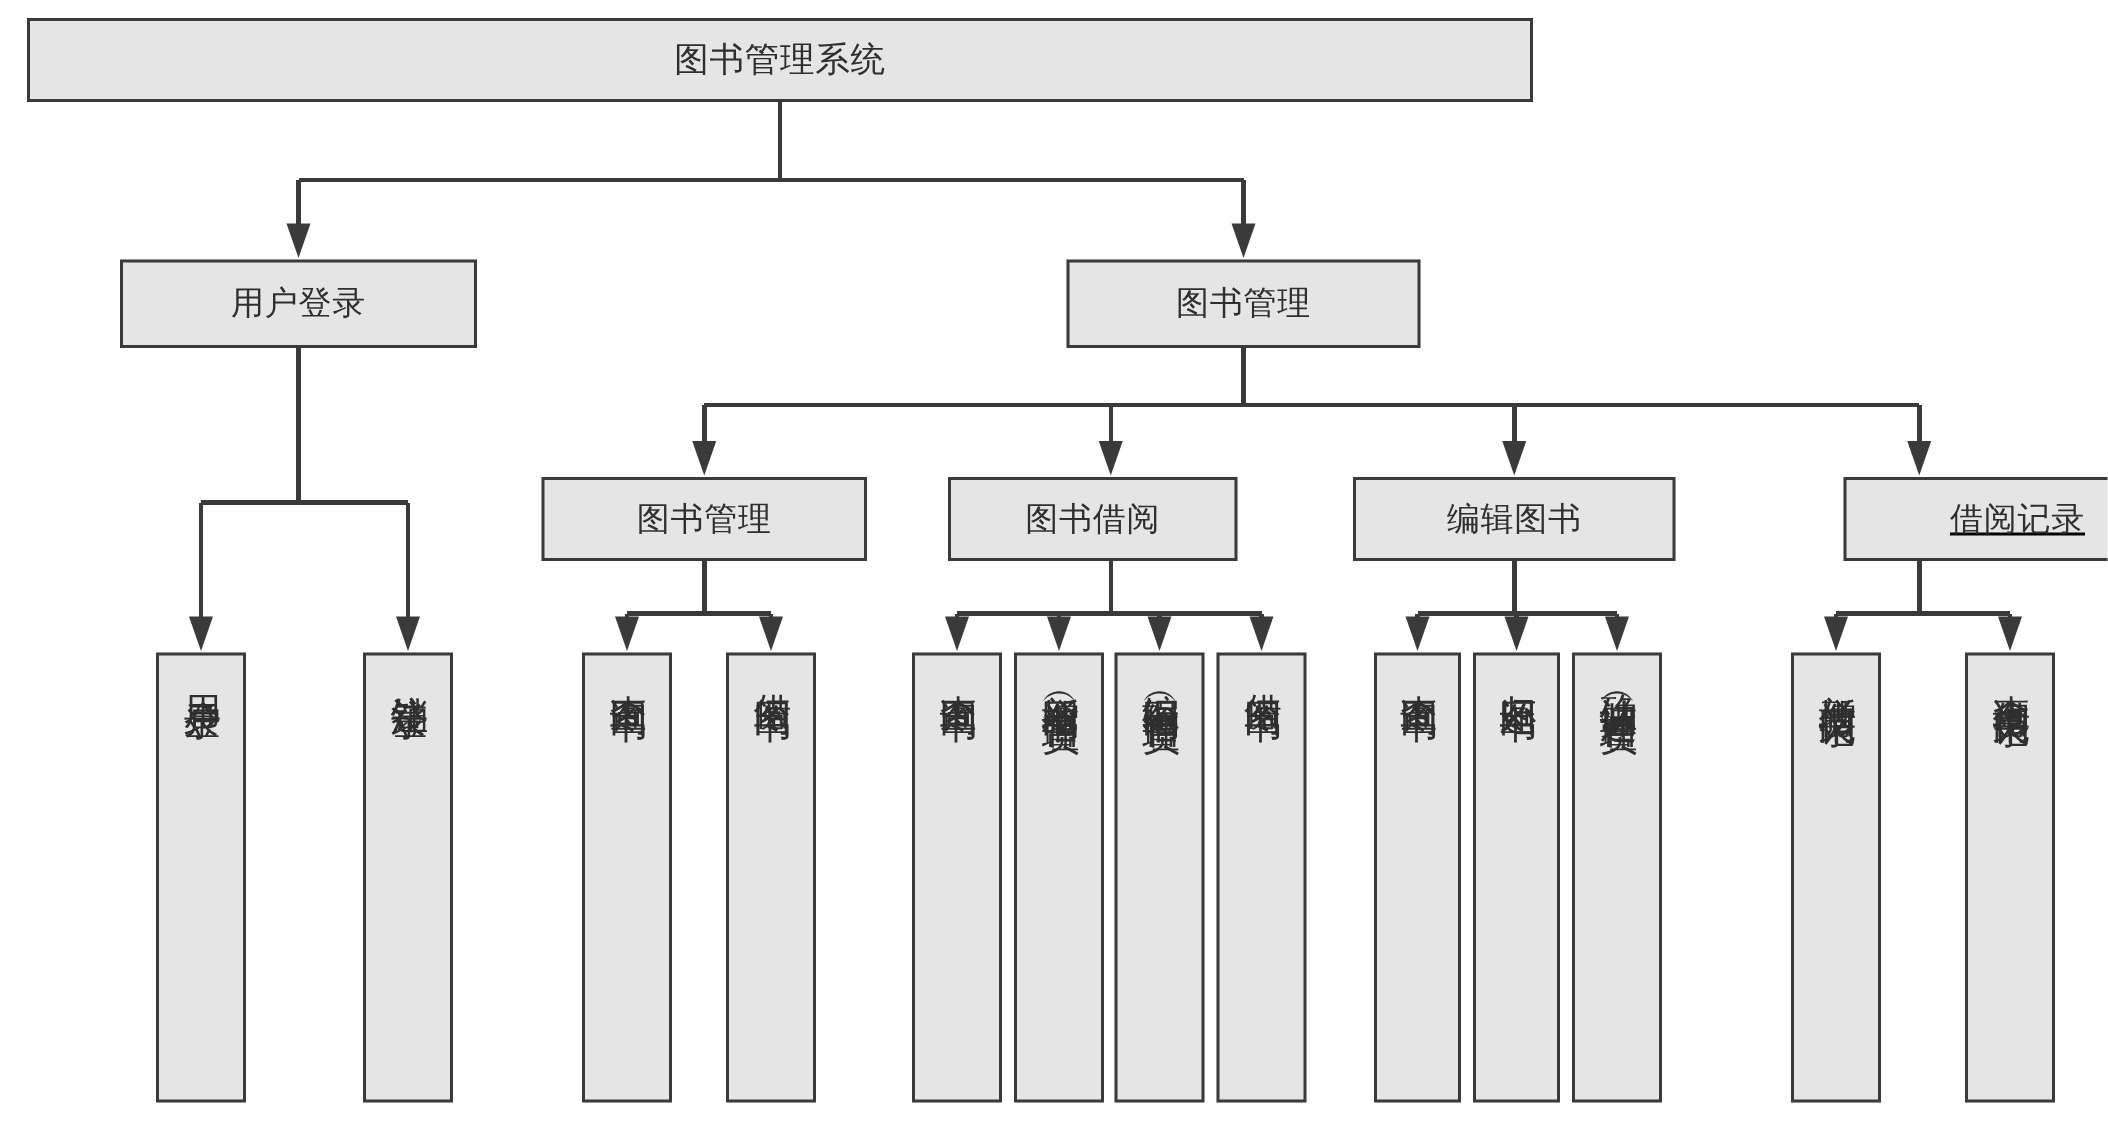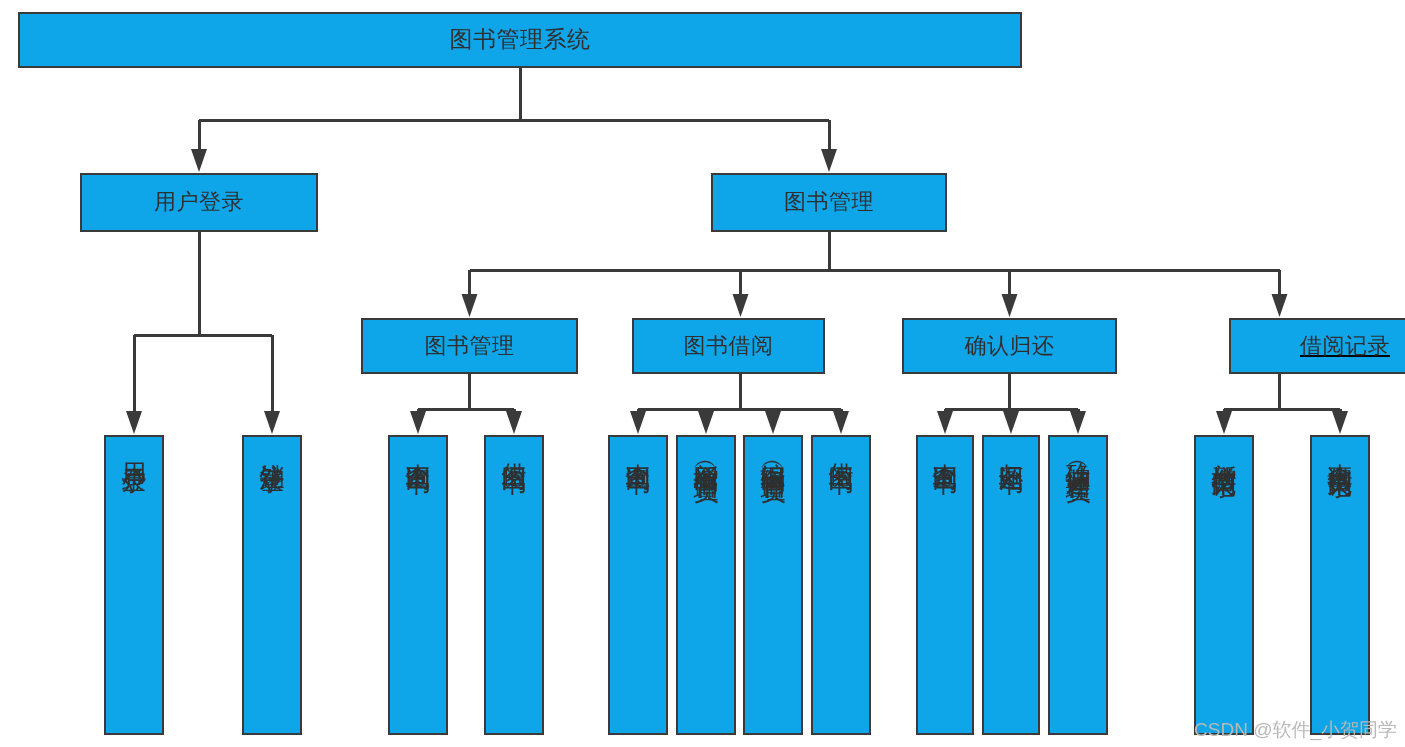--- a/index.html
+++ b/index.html
@@ -23,21 +23,21 @@
     position: absolute;
     left: 0;
     top: 0;
     width: 1405px;
     height: 747px;
     overflow: visible;
   }
   .node {
     position: absolute;
     box-sizing: border-box;
-    background: #0ea5e9;
+    background: #e5e5e5;
     border: 2.5px solid #3a3a3a;
     display: flex;
     align-items: center;
     justify-content: center;
     z-index: 2;
   }
   .node .label {
     color: #2f2f2f;
     line-height: 1.12;
     text-align: center;
@@ -142,21 +142,21 @@
       <div class="node horizontal" style="left: 711px; top: 173px; width: 236px; height: 59px; border-color: rgb(58, 58, 58);">
         <span class="label" style="color: rgb(47, 47, 47);">图书管理</span>
       </div>
       <div class="node horizontal" style="left: 361px; top: 318px; width: 217px; height: 56px; border-color: rgb(58, 58, 58);">
         <span class="label" style="color: rgb(47, 47, 47);">图书管理</span>
       </div>
       <div class="node horizontal" style="left: 632px; top: 318px; width: 193px; height: 56px; border-color: rgb(58, 58, 58);">
         <span class="label" style="color: rgb(47, 47, 47);">图书借阅</span>
       </div>
       <div class="node horizontal" style="left: 902px; top: 318px; width: 215px; height: 56px; border-color: rgb(58, 58, 58);">
-        <span class="label" style="color: rgb(47, 47, 47);">确认归还</span>
+        <span class="label" style="color: rgb(47, 47, 47);">编辑图书</span>
       </div>
       <div class="node horizontal" style="left: 1229px; top: 318px; width: 232px; height: 56px; border-color: rgb(58, 58, 58); text-decoration: underline;">
         <span class="label" style="color: rgb(47, 47, 47);">借阅记录</span>
       </div>
       <div class="node vertical" style="left: 104px; top: 435px; width: 60px; height: 300px; border-color: rgb(58, 58, 58);">
         <span class="label" style="color: rgb(47, 47, 47);">用户登录</span>
       </div>
       <div class="node vertical" style="left: 242px; top: 435px; width: 60px; height: 300px; border-color: rgb(58, 58, 58);">
         <span class="label" style="color: rgb(47, 47, 47);">注销登录</span>
       </div>
@@ -187,14 +187,13 @@
       <div class="node vertical" style="left: 1048px; top: 435px; width: 60px; height: 300px; border-color: rgb(58, 58, 58);">
         <span class="label" style="color: rgb(47, 47, 47);">确认归还（管理员）</span>
       </div>
       <div class="node vertical" style="left: 1194px; top: 435px; width: 60px; height: 300px; border-color: rgb(58, 58, 58);">
         <span class="label" style="color: rgb(47, 47, 47);">新增借阅记录</span>
       </div>
       <div class="node vertical" style="left: 1310px; top: 435px; width: 60px; height: 300px; border-color: rgb(58, 58, 58);">
         <span class="label" style="color: rgb(47, 47, 47);">查询借阅记录</span>
       </div>
     </div>
-  <div class="watermark">CSDN @软件_小贺同学</div>
 </div>
 
 </body></html>

